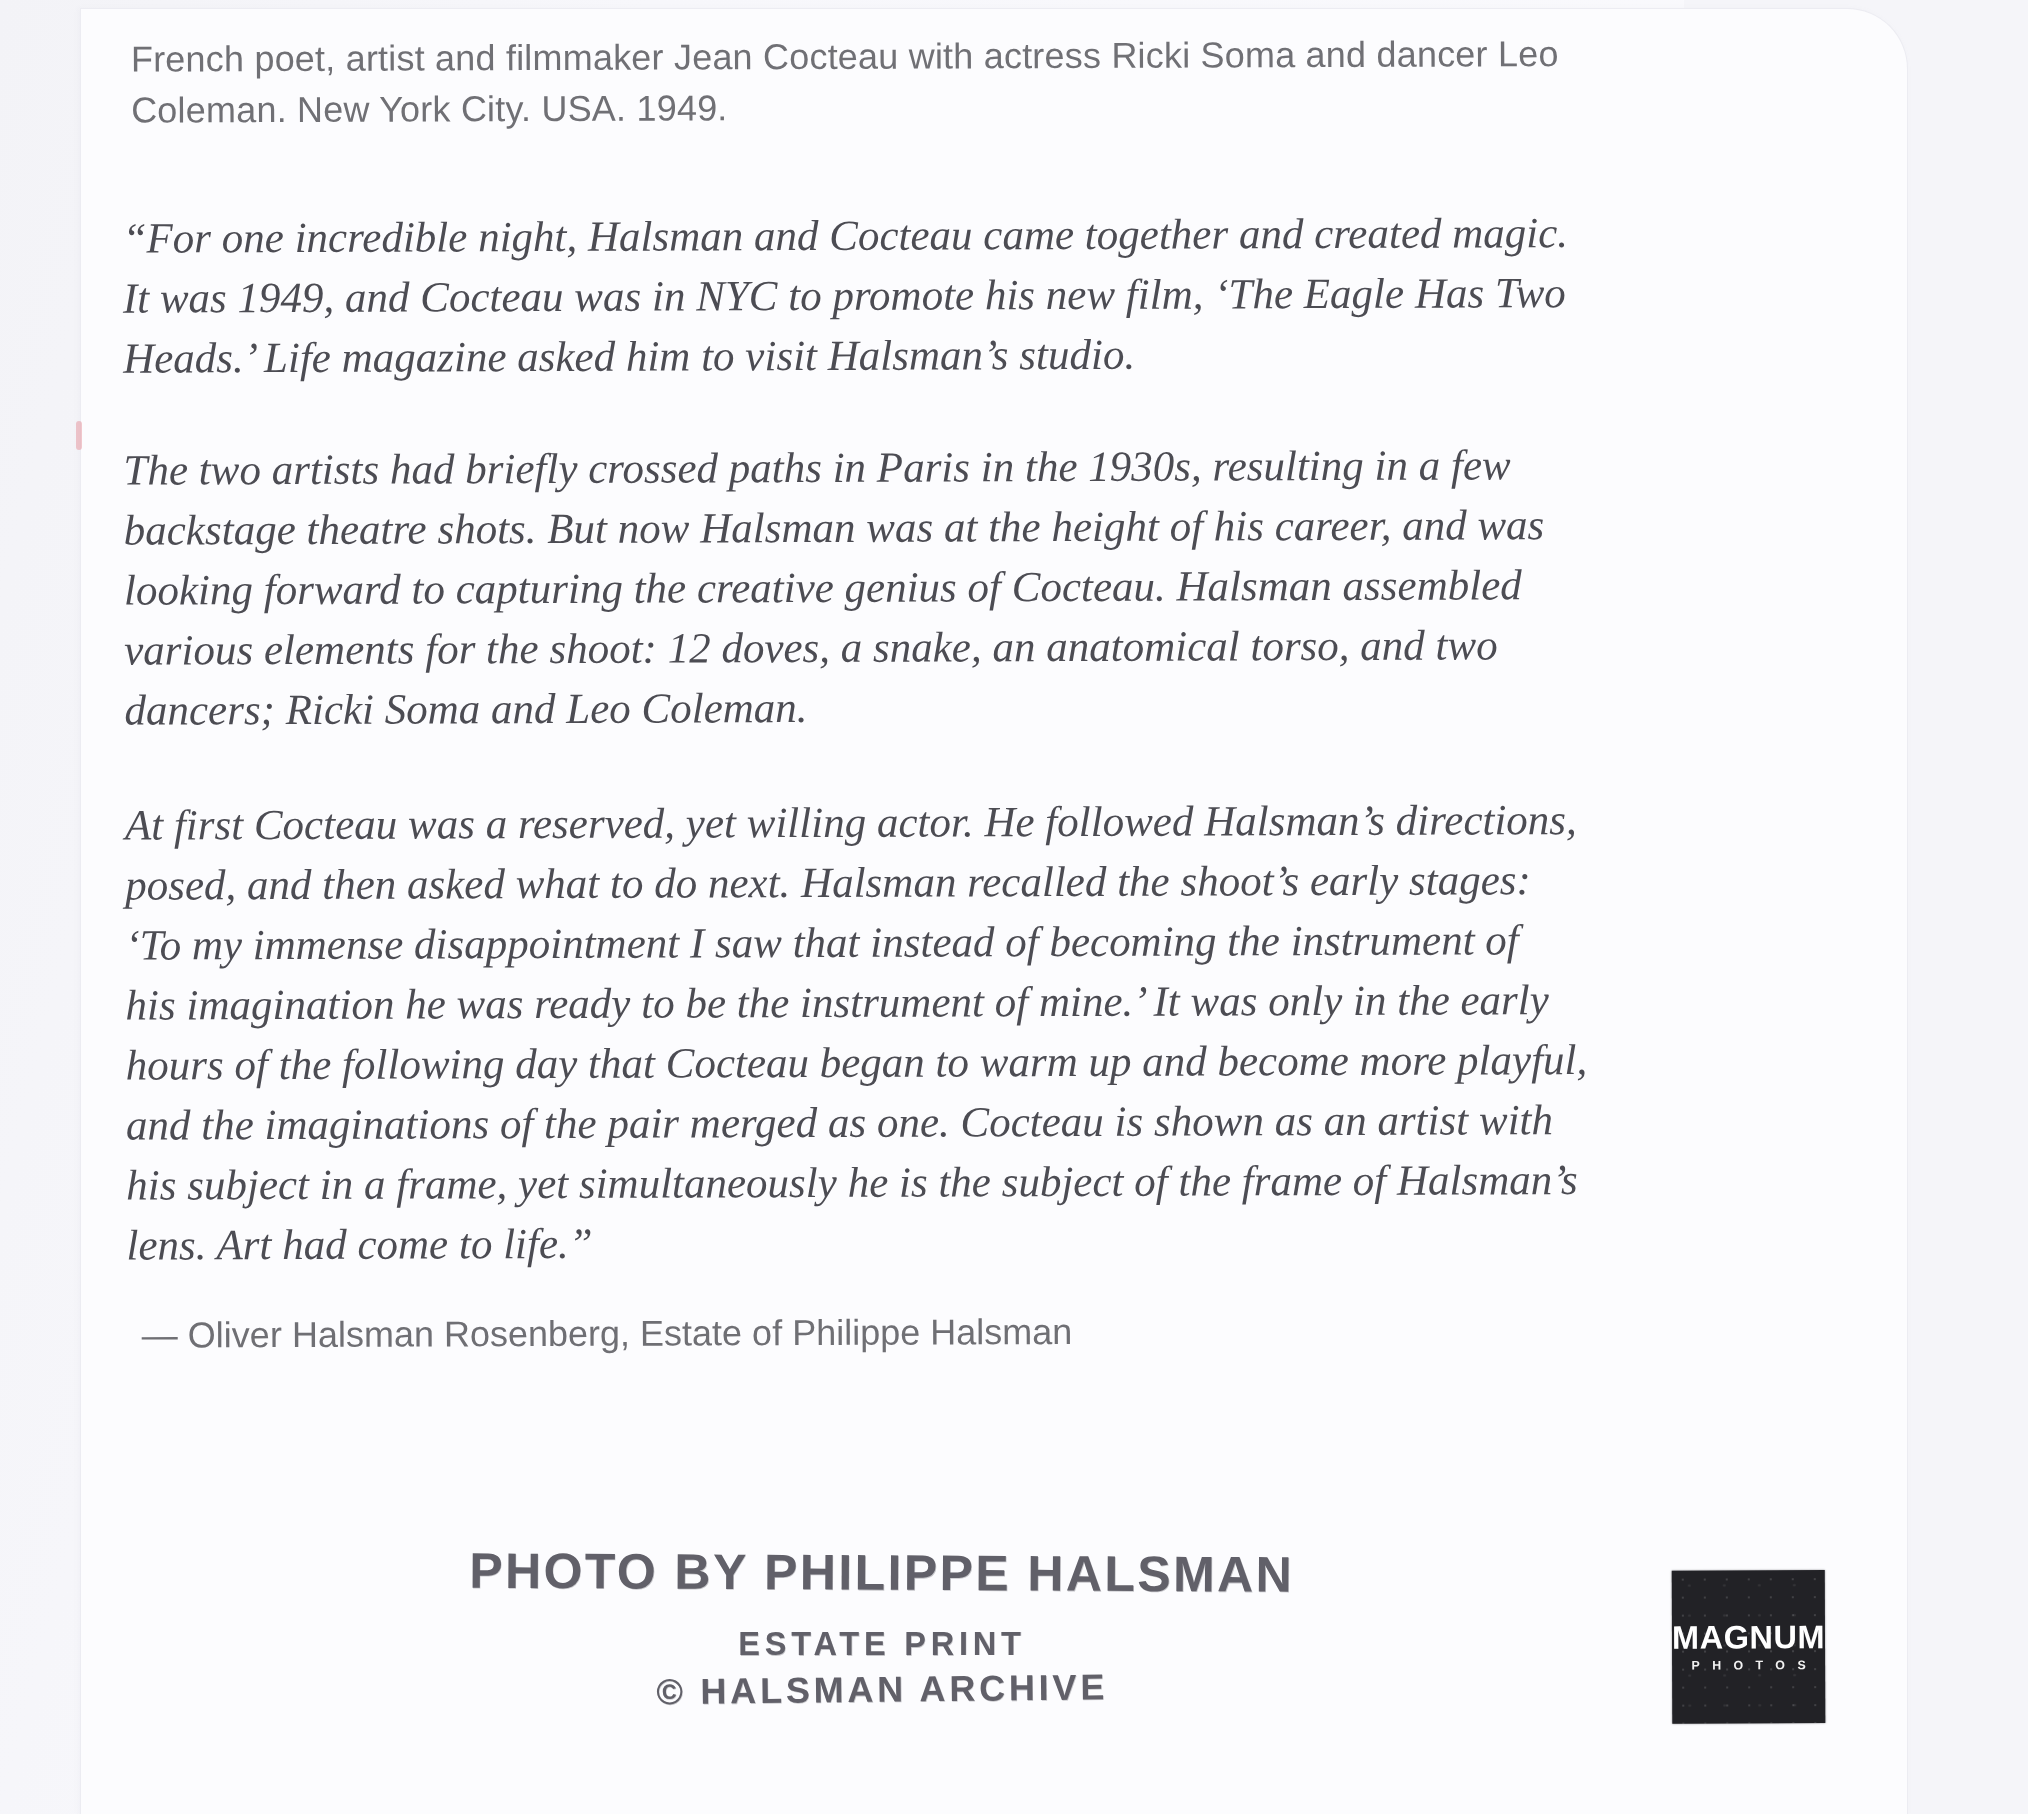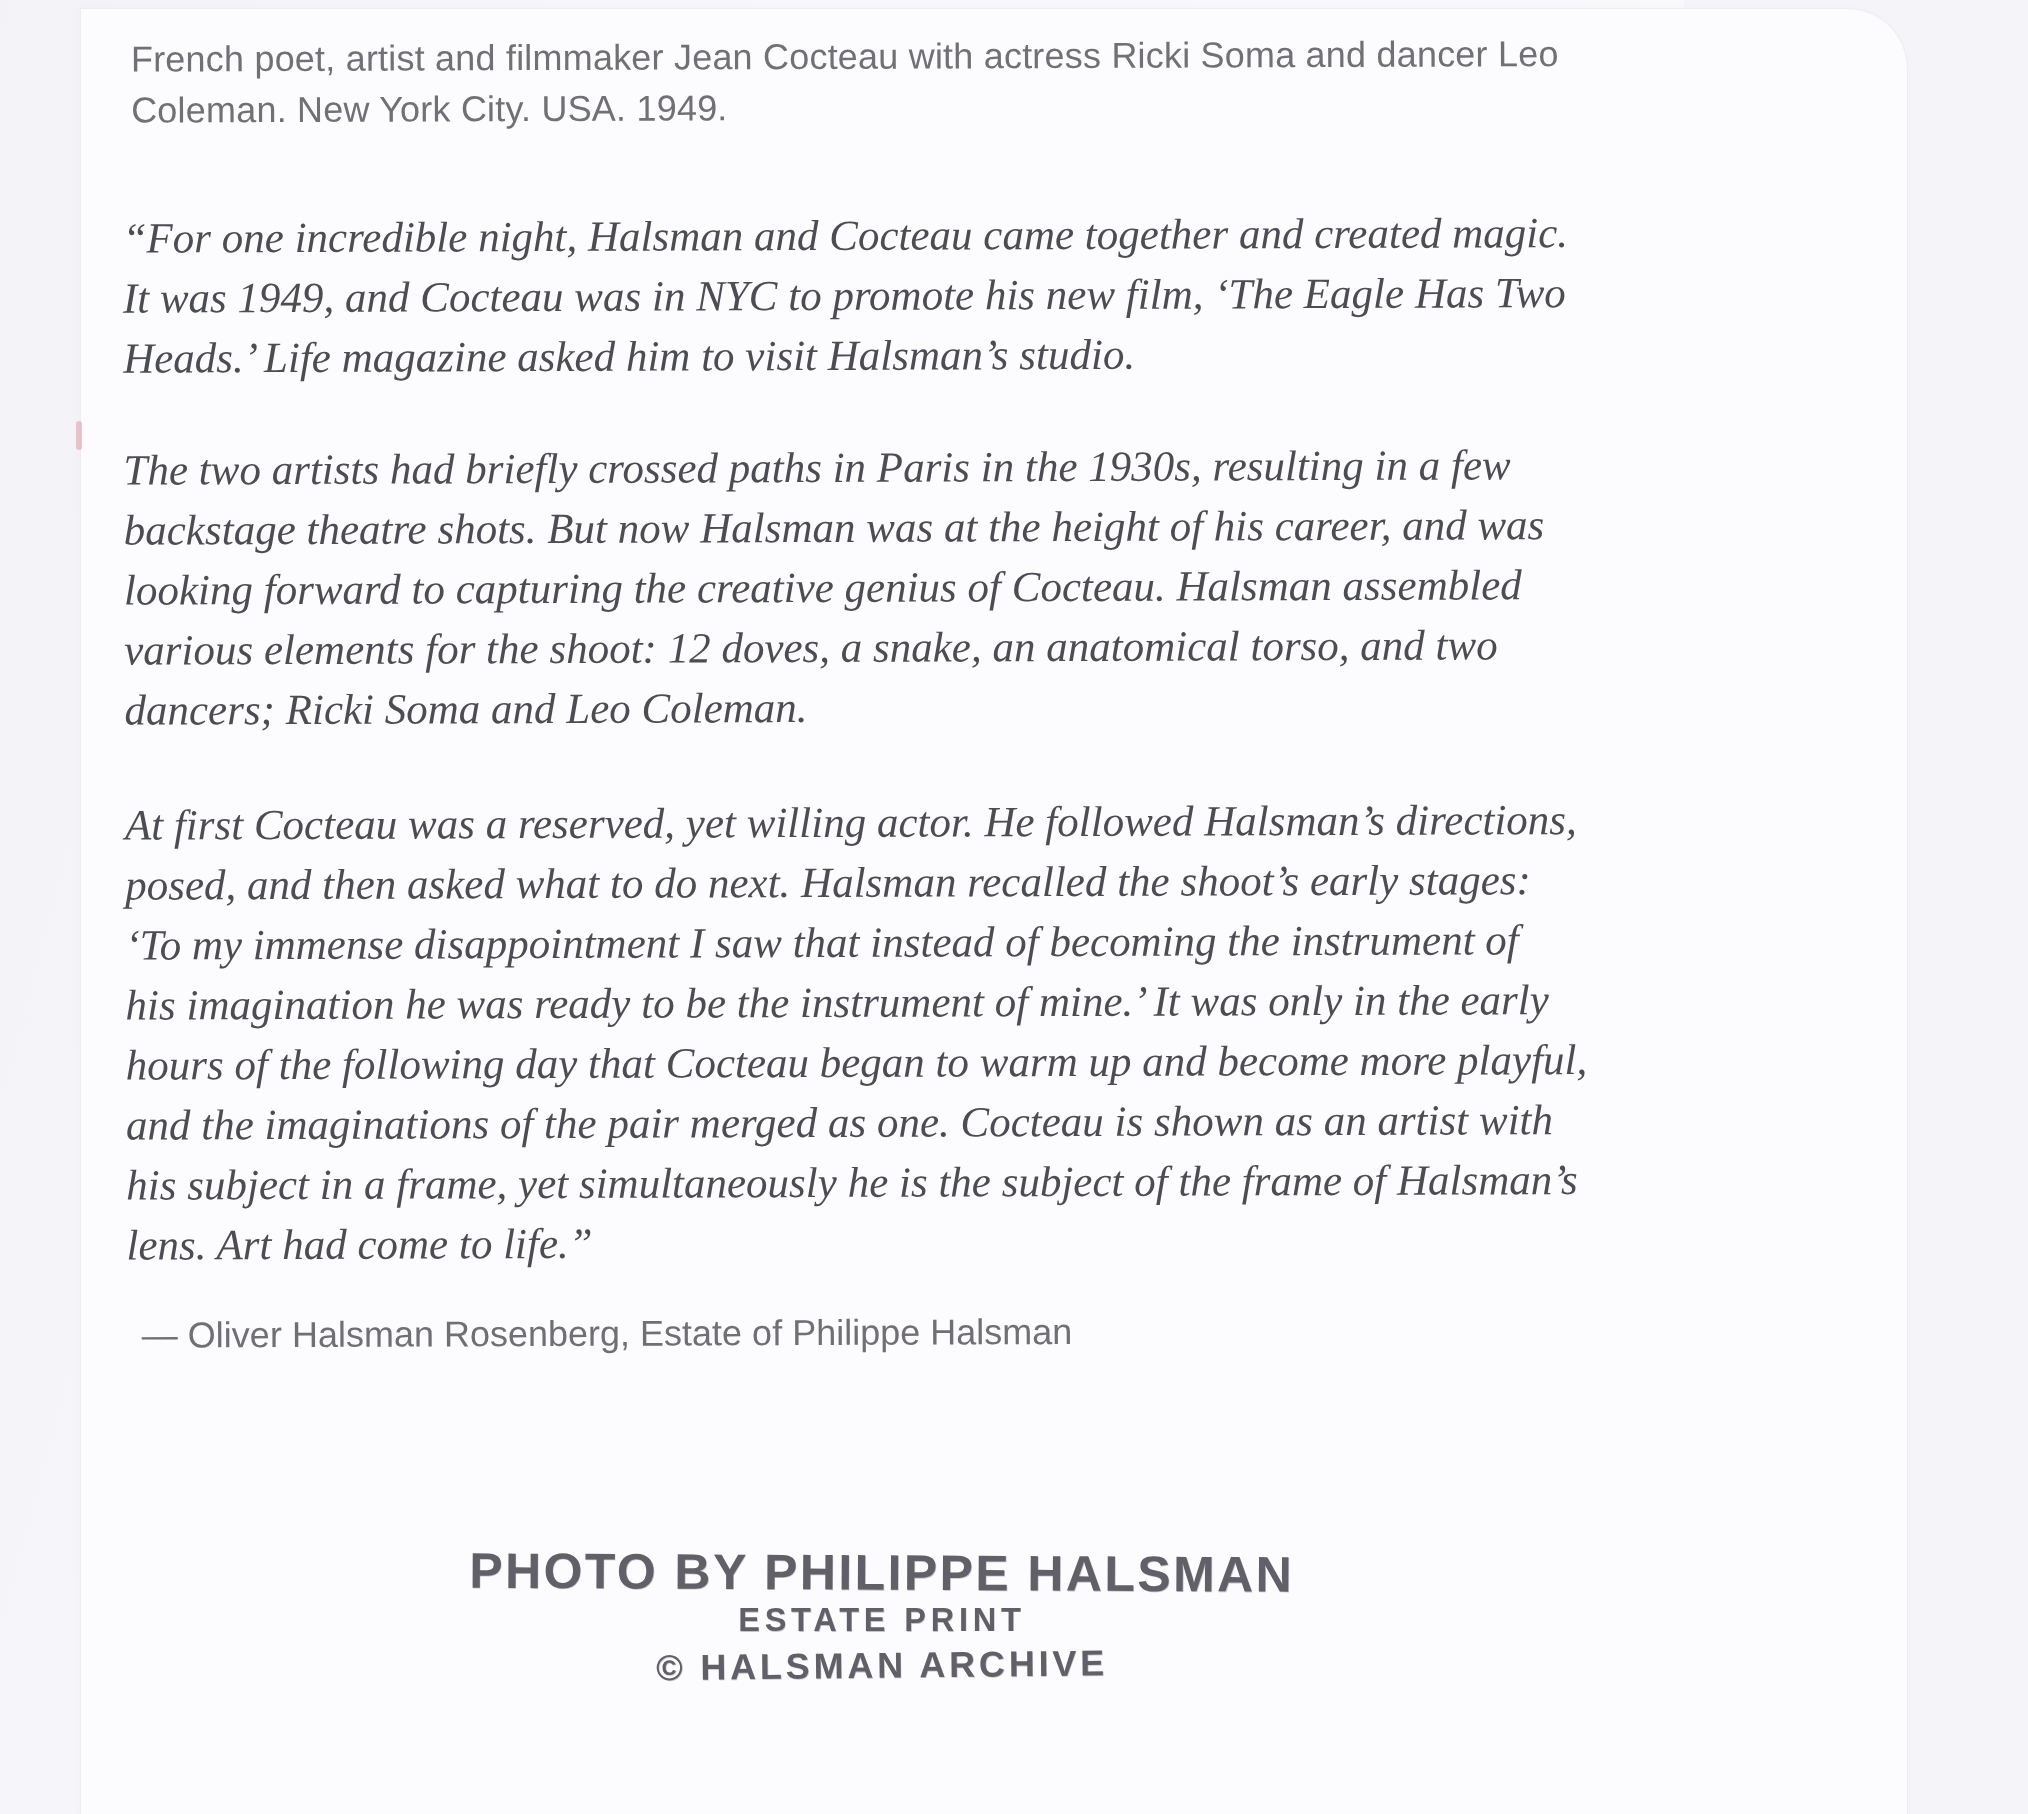--- a/index.html
+++ b/index.html
@@ -93,21 +93,21 @@
   .stamp-l1 {
     font-size: 50px;
     line-height: 61px;
     letter-spacing: 2.4px;
     transform: rotate(0.5deg);
   }
   .stamp-l2 {
     font-size: 32.5px;
     line-height: 32.5px;
     letter-spacing: 4.8px;
-    margin-top: 0;
+    margin-top: 24px;
     transform: rotate(0.2deg);
   }
   .stamp-l3 {
     font-size: 36px;
     line-height: 36px;
     letter-spacing: 3.8px;
     margin-top: 11.5px;
     transform: rotate(-0.4deg);
   }
   .magnum {
@@ -185,16 +185,20 @@
     </div>
 
     <div class="attribution">— Oliver Halsman Rosenberg, Estate of Philippe Halsman</div>
 
     <div class="stamp">
       <div class="stamp-l1">PHOTO BY PHILIPPE HALSMAN</div>
       <div class="stamp-l2">ESTATE PRINT</div>
       <div class="stamp-l3">© HALSMAN ARCHIVE</div>
     </div>
 
+    <div class="magnum">
+      <div class="magnum-title">MAGNUM</div>
+      <div class="magnum-sub">PHOTOS</div>
+    </div>
 
   </div>
 </div>
 
 
 </body></html>

